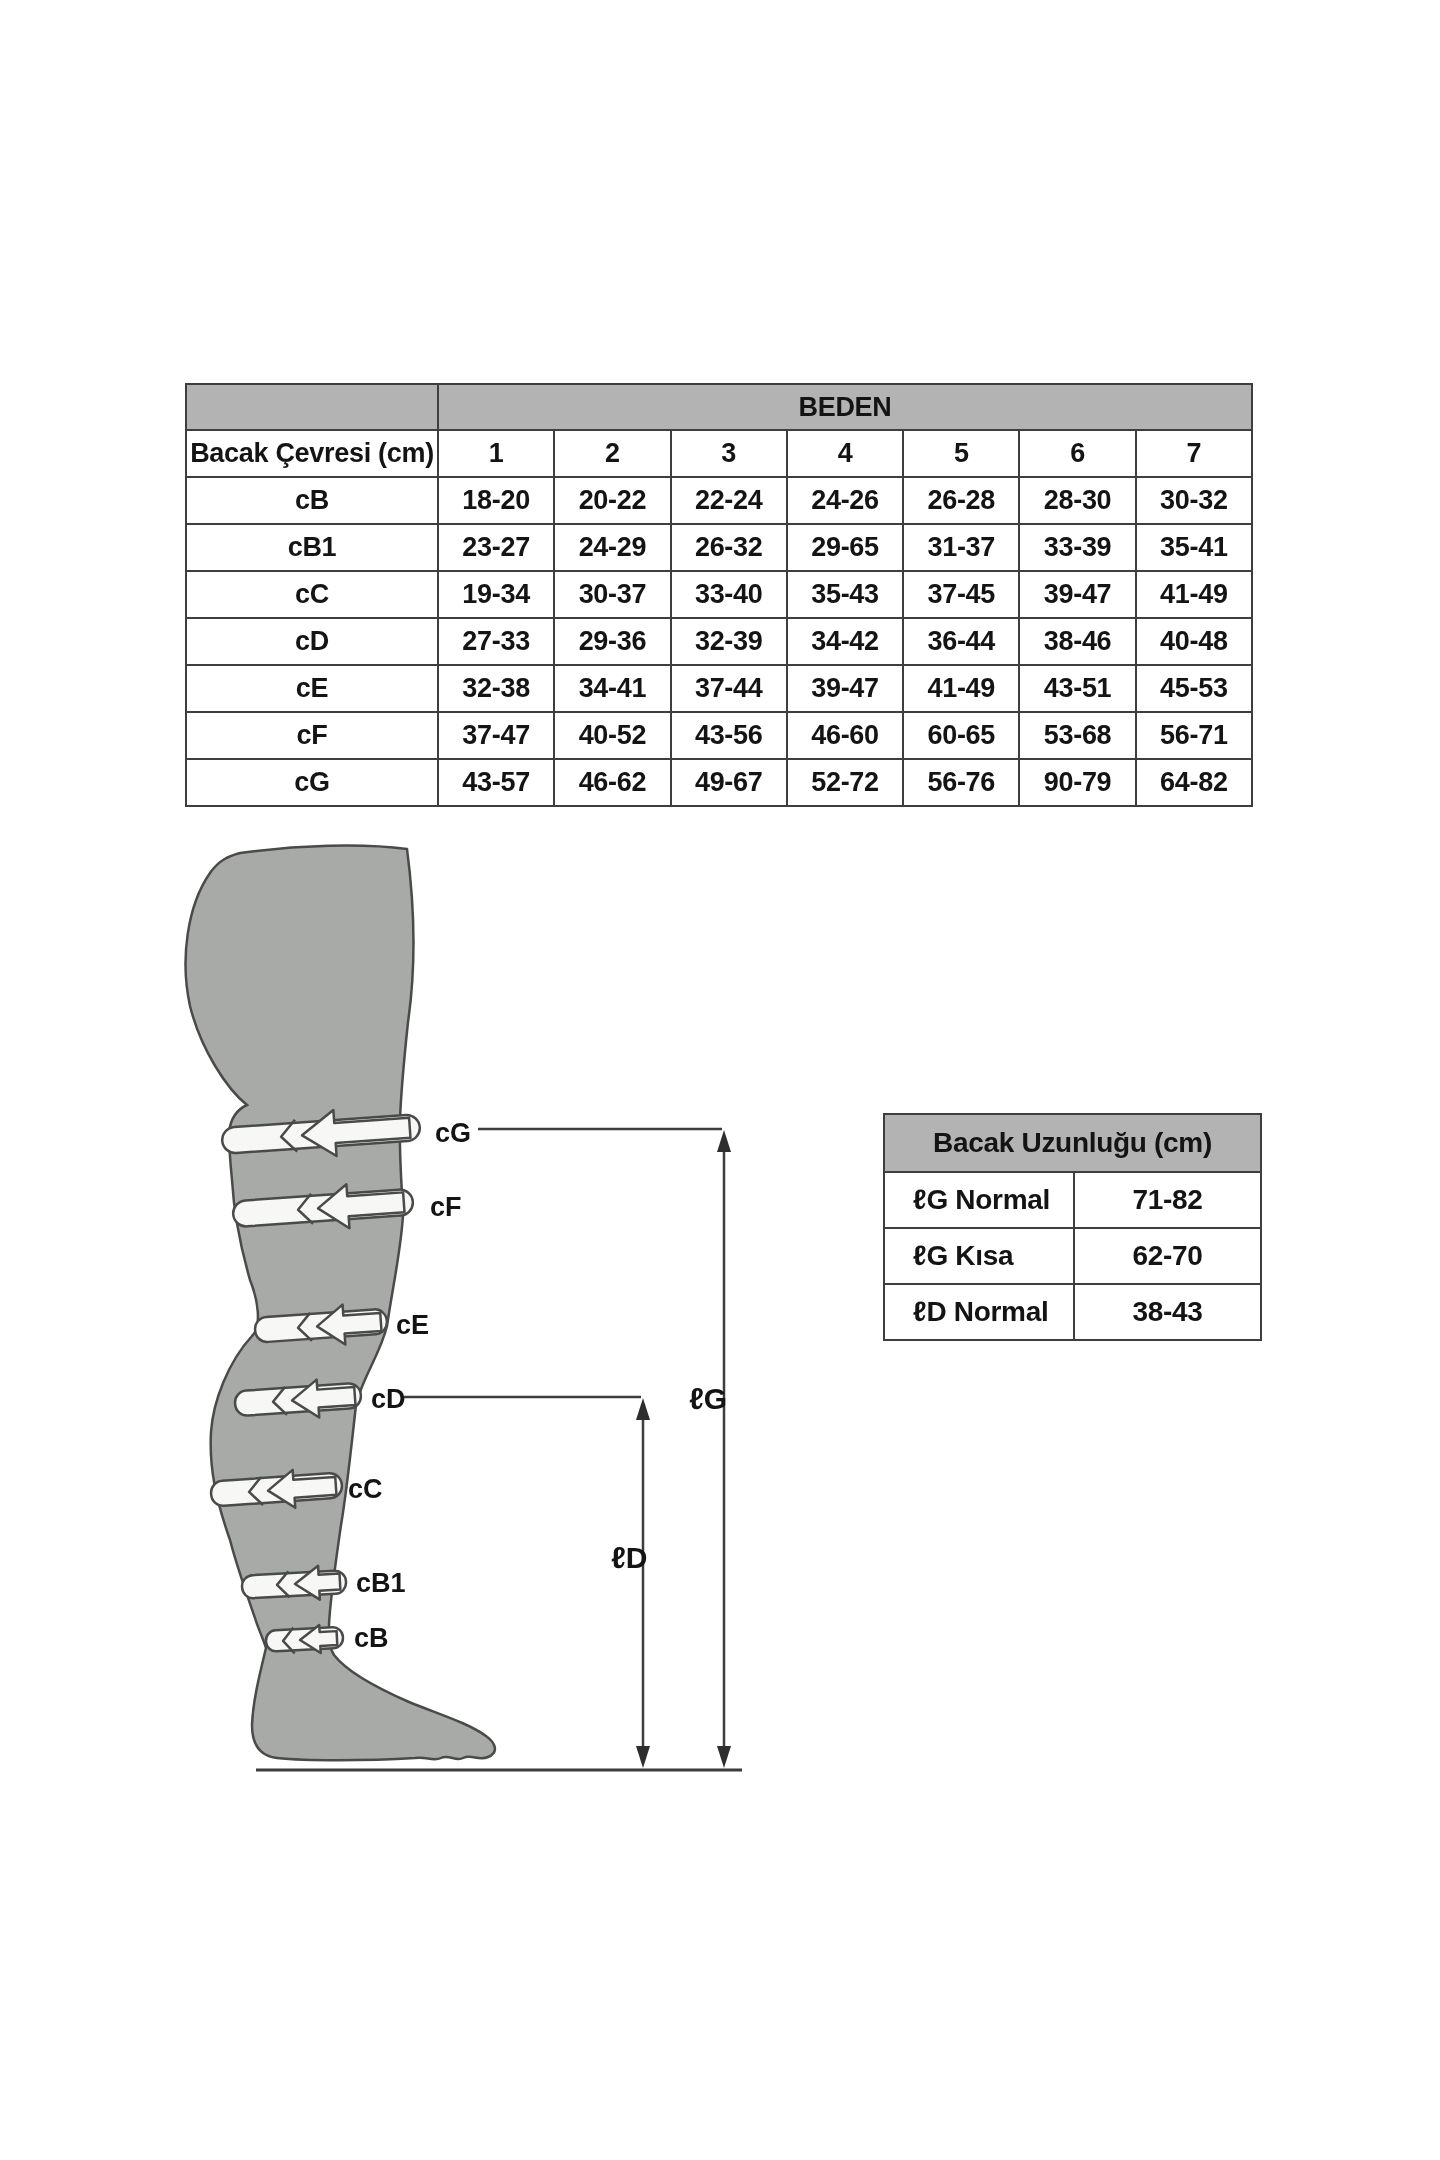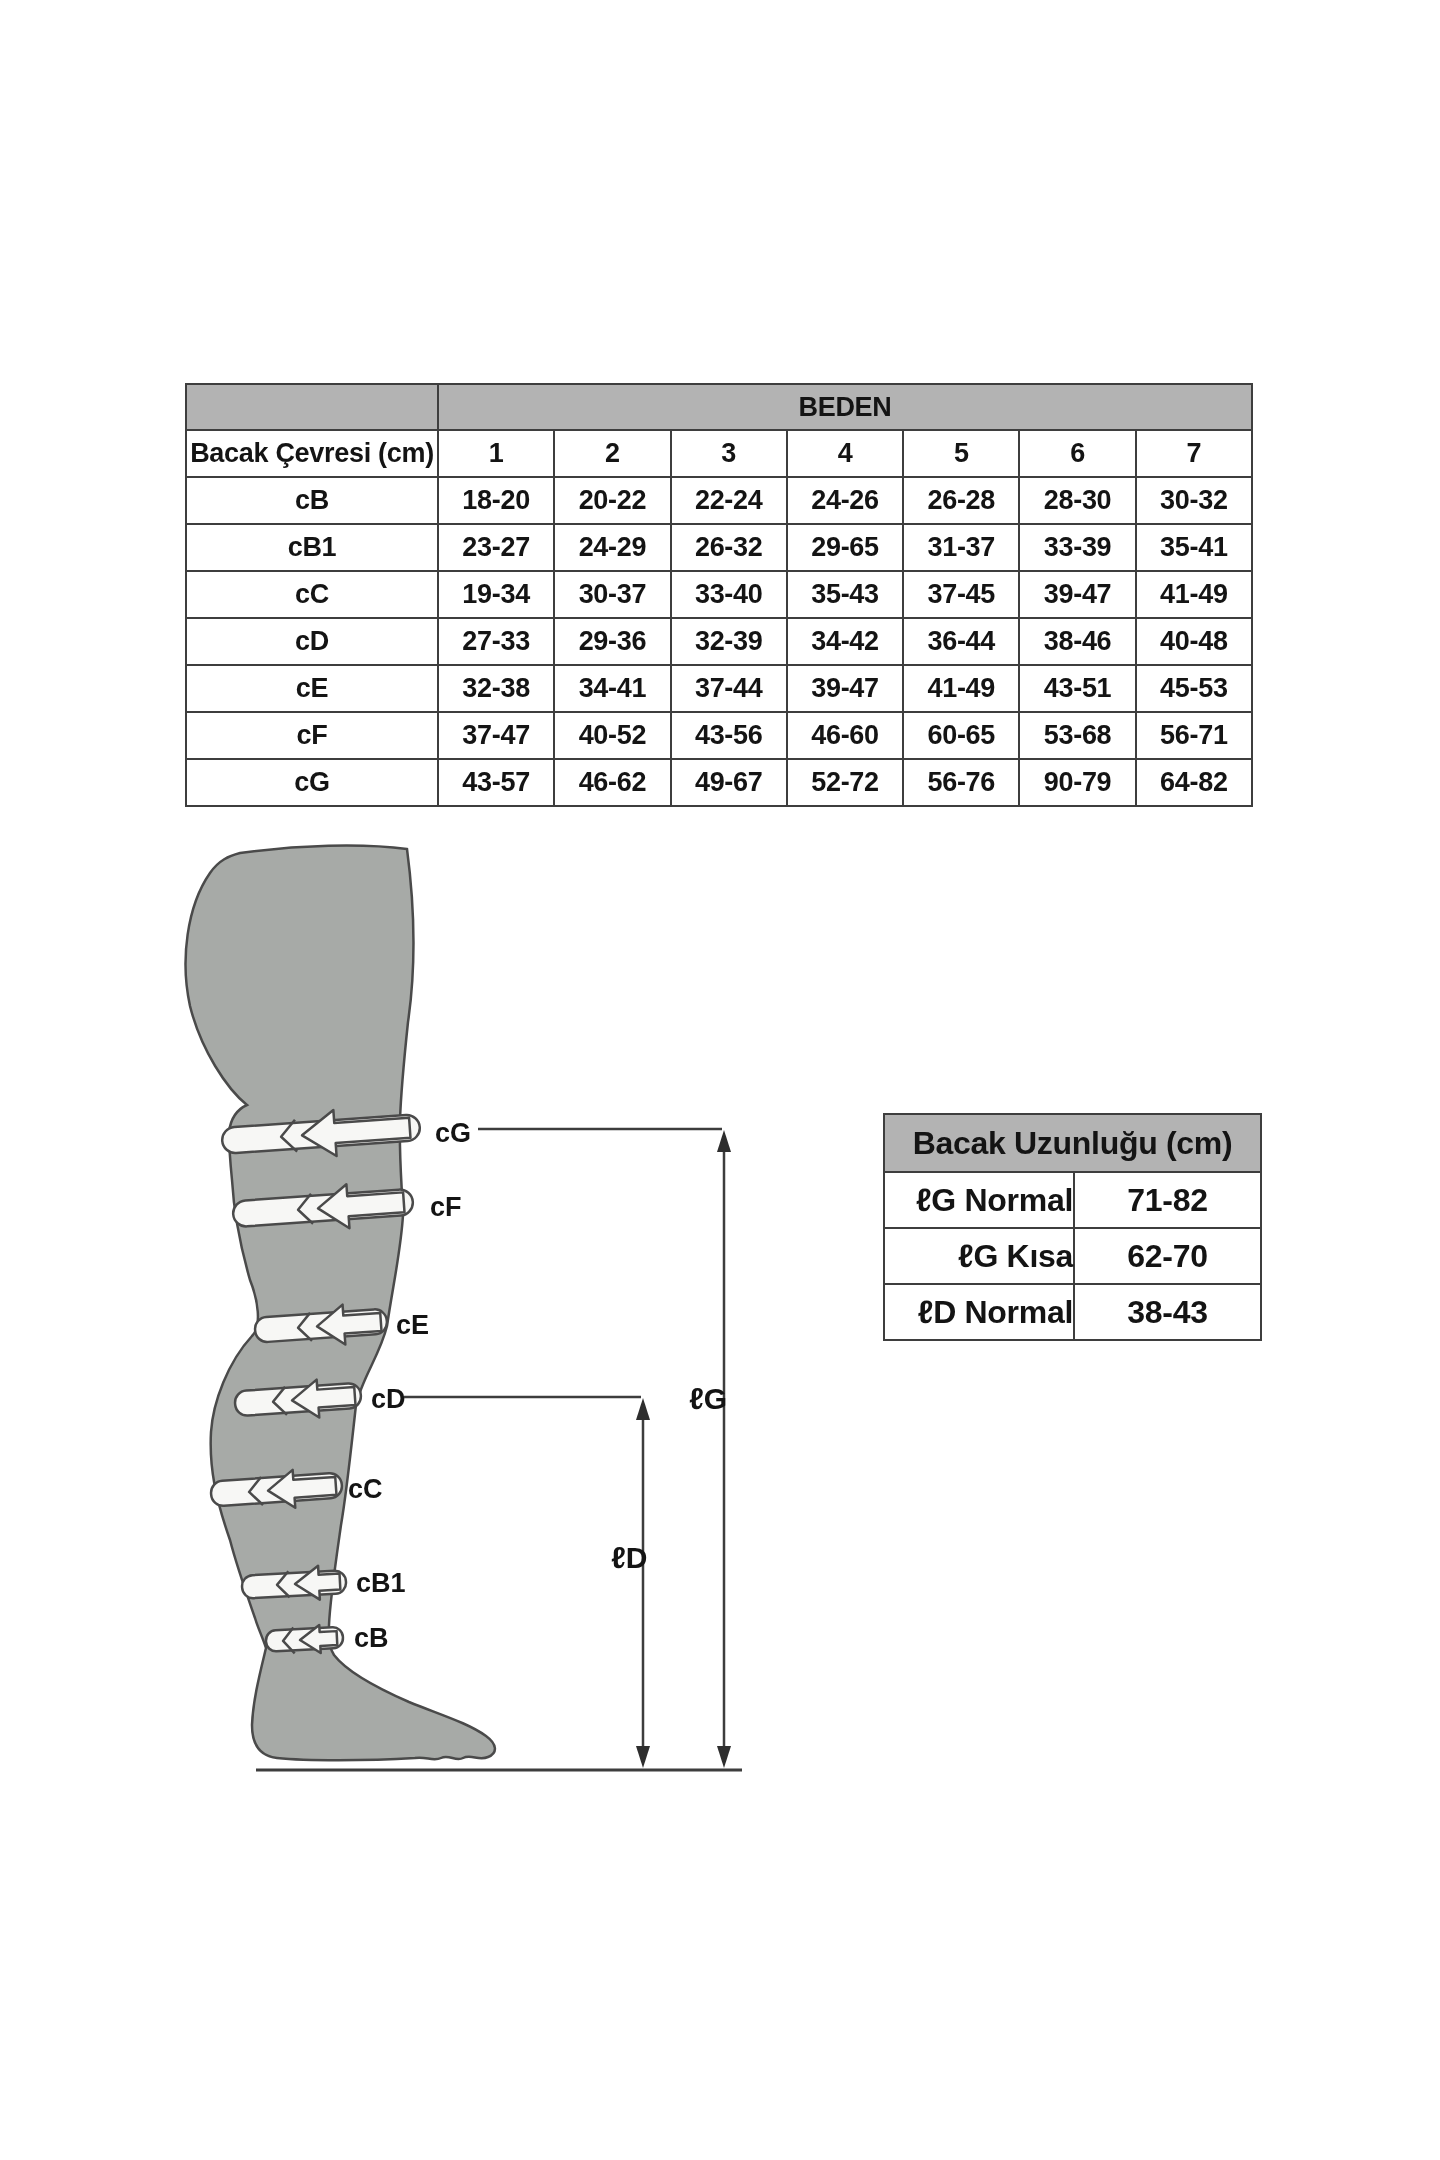--- a/index.html
+++ b/index.html
@@ -15,25 +15,25 @@
   #size-table th, #size-table td {
     border:2px solid #3e3e3e; font-weight:bold; font-size:27px; color:#141414;
     text-align:center; height:45px; letter-spacing:-0.3px;
   }
   #size-table thead tr:first-child th { height:44px; }
   .gray { background:#b3b3b3; }
 
   
   #len-table { left:883px; top:1113px; width:379px; }
   #len-table th, #len-table td {
-    border:2px solid #3e3e3e; font-weight:bold; font-size:32px; color:#141414;
+    border:2px solid #3e3e3e; font-weight:bold; font-size:28px; color:#141414;
     text-align:center; height:54px; letter-spacing:-0.3px;
   }
   #len-table thead th { height:56px; }
-  #len-table td:first-child { text-align:right; }
+  #len-table td:first-child { text-align:left; padding-left:28px; }
 
   
   #leg-diagram { position:absolute; left:150px; top:830px; }
   .band-label { font-weight:bold; font-size:27px; fill:#141414; }
   .dim-label  { font-weight:bold; font-size:30px; fill:#141414; }
 </style>
 </head>
 <body>
 
 <div id="canvas">

